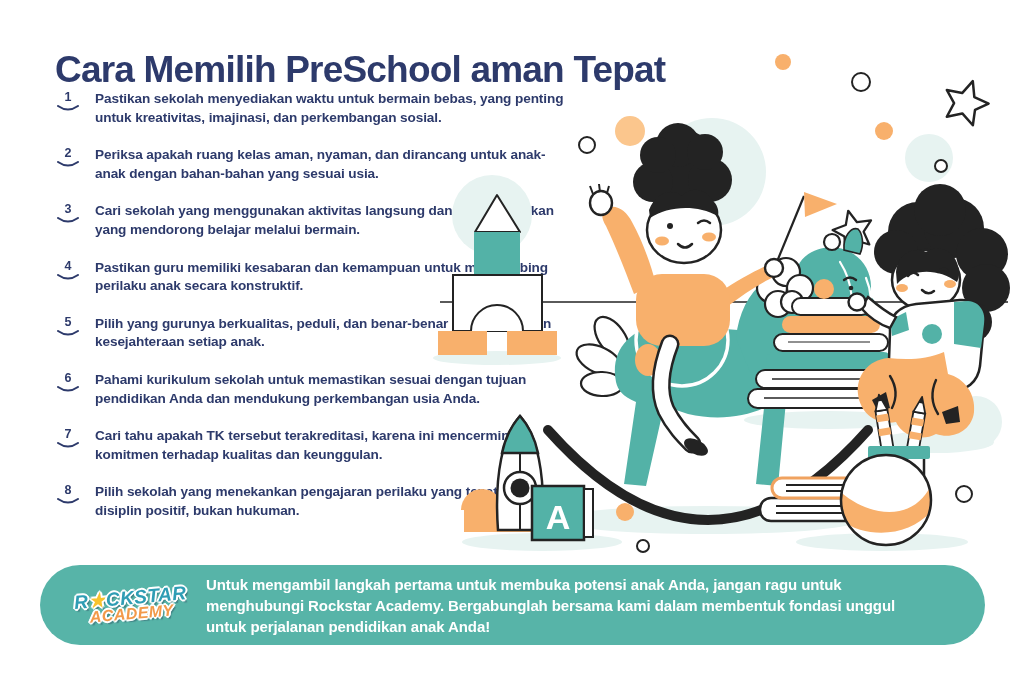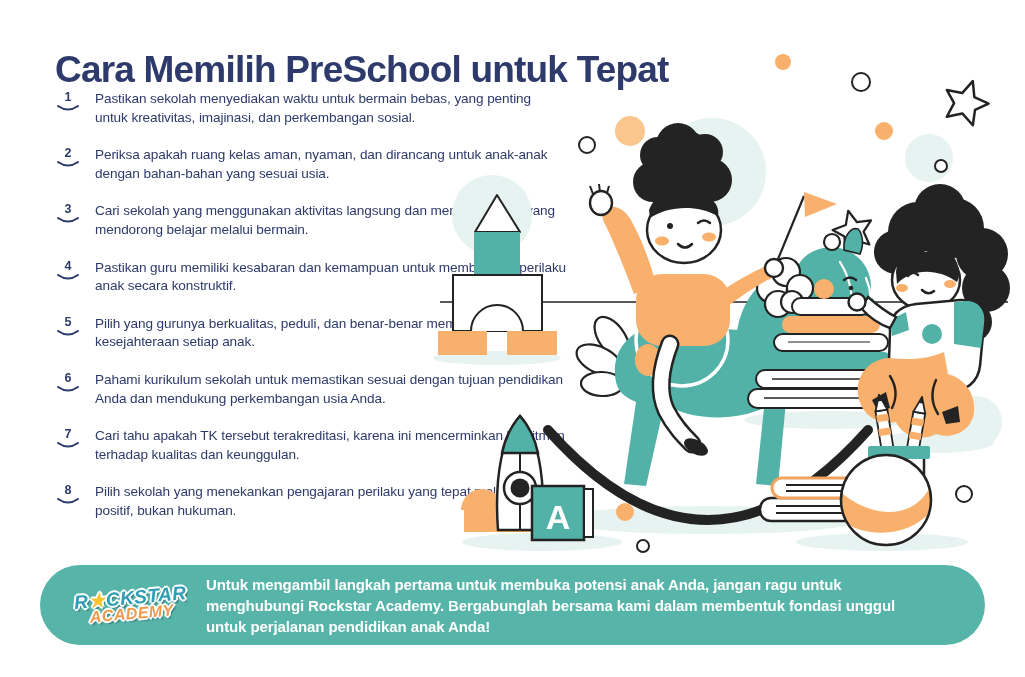--- a/index.html
+++ b/index.html
@@ -9,21 +9,21 @@
   .title{position:absolute;left:55px;top:24px;font-size:37px;font-weight:700;
          letter-spacing:-0.8px;color:#2D3A6B;}
   
   .tips{position:absolute;left:55px;top:90px;display:flex;flex-direction:column;gap:19px;
         list-style:none;margin:0;padding:0;}
   .tip{display:flex;align-items:flex-start;}
   .tip-num{display:flex;flex-direction:column;align-items:center;width:26px;margin-right:14px;
            padding-top:1px;}
   .tip-num .n{font-size:12.5px;font-weight:700;color:#2D3A6B;line-height:12px;}
   .tip-num svg{display:block;margin-top:2px;}
-  .tip-text{width:472px;font-size:13.6px;font-weight:400;color:#2D3A6B;line-height:18.6px;
+  .tip-text{width:472px;font-size:13.6px;font-weight:700;color:#2D3A6B;line-height:18.6px;
             letter-spacing:-0.1px;}
   
   .illus{position:absolute;left:420px;top:40px;width:605px;height:525px;pointer-events:none;}
   
   .banner{position:absolute;left:40px;top:565px;width:945px;height:80px;border-radius:40px;
           background:#57B4A8;display:flex;align-items:center;}
   .logo{margin-left:32px;width:118px;flex:0 0 auto;text-align:center;transform:rotate(-5deg);
         font-style:italic;font-weight:700;line-height:0.9;}
   .logo .l1{font-size:19px;color:#2F9DB4;letter-spacing:0.5px;
         text-shadow:-1px -1px 0 #fff,1px -1px 0 #fff,-1px 1px 0 #fff,1px 1px 0 #fff,
@@ -33,21 +33,21 @@
         text-shadow:-1px -1px 0 #fff,1px -1px 0 #fff,-1px 1px 0 #fff,1px 1px 0 #fff,
                     2px 0 0 #fff,-2px 0 0 #fff,0 2px 0 #fff,0 -2px 0 #fff,2px 3px 1px rgba(30,40,70,.35);}
   .banner-text{margin-left:16px;margin-right:54px;color:#ffffff;font-size:15px;font-weight:700;
                line-height:21px;letter-spacing:-0.1px;width:780px;}
 </style>
 </head>
 <body>
 
 <div class="page">
 
-  <h1 class="title">Cara Memilih PreSchool untuk Tepat</h1>
+  <h1 class="title">Cara Memilih PreSchool aman Tepat</h1>
 
   <ul class="tips">
     <li class="tip">
       <span class="tip-num">
         <span class="n">1</span>
         <svg width="22" height="8" viewBox="0 0 22 8">
             <path d="M1,1 Q11,8 21,1" fill="none" stroke="#2D3A6B" stroke-width="2" stroke-linecap="round"></path>
           </svg>
       </span>
       <span class="tip-text">Pastikan sekolah menyediakan waktu untuk bermain bebas, yang penting untuk kreativitas, imajinasi, dan perkembangan sosial.</span>

